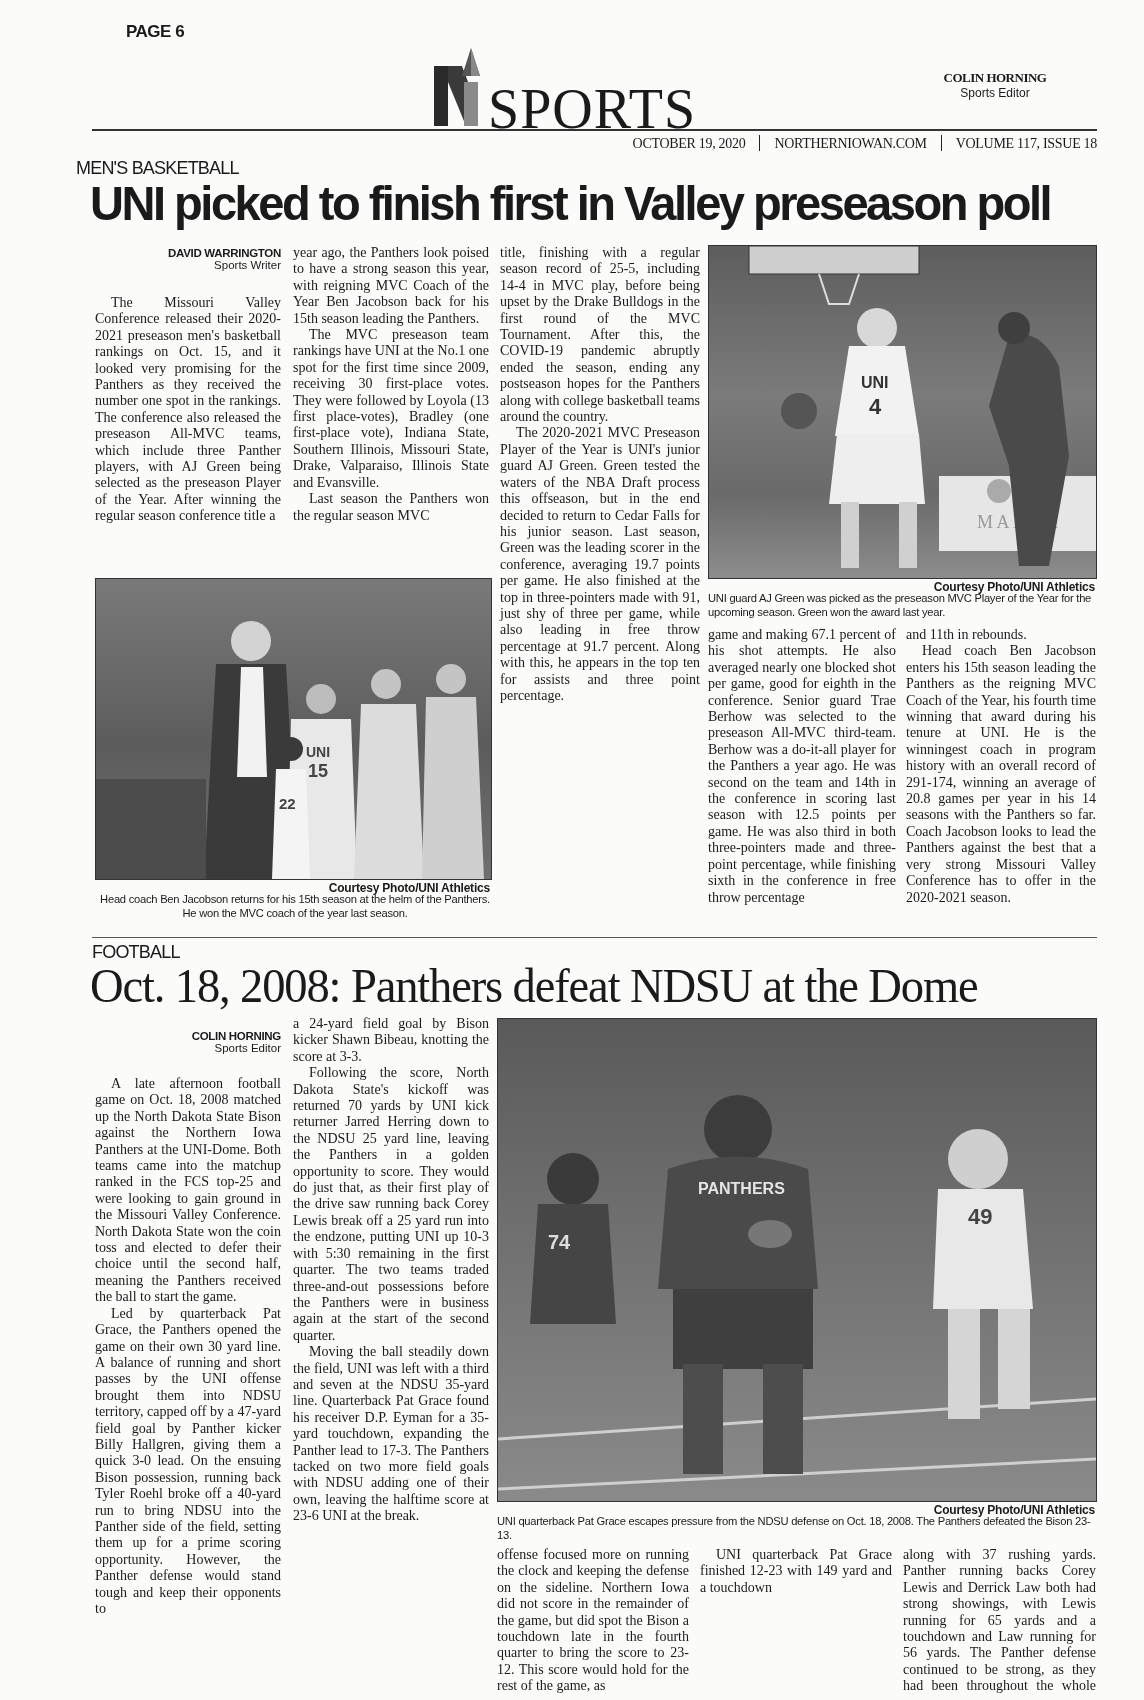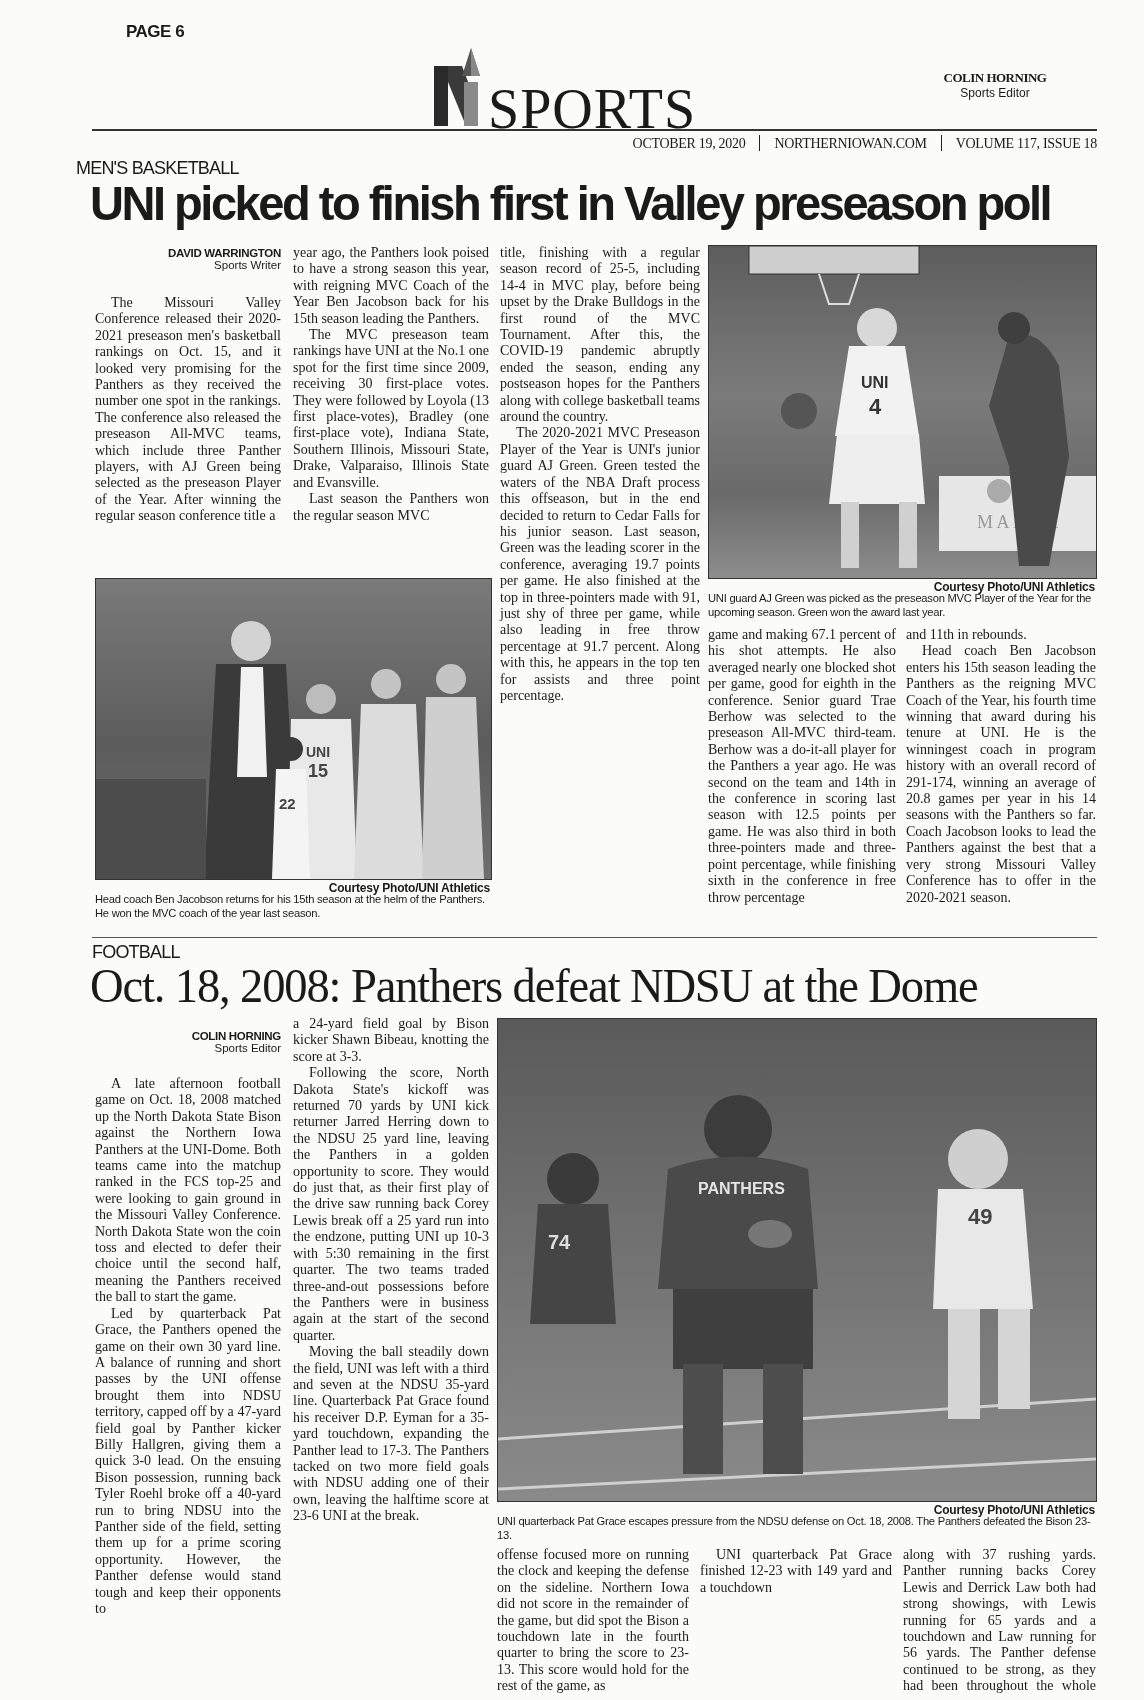--- a/index.html
+++ b/index.html
@@ -139,21 +139,21 @@
     <path d="M180 190 h30 l4 110 h-38 z" fill="#f4f4f4"></path>
     <text x="183" y="230" font-size="15" font-weight="bold" fill="#444" font-family="Liberation Sans, sans-serif">22</text>
     <circle cx="225" cy="120" r="15" fill="#bcbcbc"></circle>
     <circle cx="290" cy="105" r="15" fill="#c4c4c4"></circle>
     <circle cx="355" cy="100" r="15" fill="#c4c4c4"></circle>
     <circle cx="195" cy="170" r="12" fill="#3a3a3a"></circle>
     <rect x="0" y="200" width="110" height="100" fill="#4c4c4c"></rect>
   </svg>
 </div>
 <div class="abs credit cond" style="left:95px; top:881px; width:395px;">Courtesy Photo/UNI Athletics</div>
-<div class="abs caption sans" style="left:95px; top:893px; width:400px;">Head coach Ben Jacobson returns for his 15th season at the helm of the Panthers. He won the MVC coach of the year last season.</div>
+<div class="abs caption sans" style="left:95px; top:893px; width:400px;text-align:center;">Head coach Ben Jacobson returns for his 15th season at the helm of the Panthers. He won the MVC coach of the year last season.</div>
 
 <div class="abs mid-rule"></div>
 <div class="abs kicker fb-kicker sans">FOOTBALL</div>
 <h1 class="abs fb-head serif" style="margin:0; font-weight:normal;">Oct. 18, 2008: Panthers defeat NDSU at the Dome</h1>
 
 <div class="abs" style="left:95px; top:1030px; width:186px;">
   <div class="byline">
     <div class="nm cond">COLIN HORNING</div>
     <div class="rl sans">Sports Editor</div>
   </div>
@@ -187,21 +187,21 @@
     <path d="M440 170 h85 l10 120 h-100 z" fill="#e8e8e8"></path>
     <text x="470" y="205" font-size="22" font-weight="bold" fill="#444" font-family="Liberation Sans, sans-serif">49</text>
     <rect x="450" y="290" width="32" height="110" fill="#d5d5d5"></rect>
     <rect x="500" y="290" width="32" height="100" fill="#d5d5d5"></rect>
   </svg>
 </div>
 <div class="abs credit cond" style="left:497px; top:1503px; width:598px;">Courtesy Photo/UNI Athletics</div>
 <div class="abs caption sans" style="left:497px; top:1515px; width:600px;">UNI quarterback Pat Grace escapes pressure from the NDSU defense on Oct. 18, 2008. The Panthers defeated the Bison 23-13.</div>
 
 <div class="abs col serif" style="left:497px; top:1547px; width:192px;">
-  <p class="noind">offense focused more on running the clock and keeping the defense on the sideline. Northern Iowa did not score in the remainder of the game, but did spot the Bison a touchdown late in the fourth quarter to bring the score to 23-13. This score would hold for the rest of the game, as</p>
+  <p class="noind">offense focused more on running the clock and keeping the defense on the sideline. Northern Iowa did not score in the remainder of the game, but did spot the Bison a touchdown late in the fourth quarter to bring the score to 23-12. This score would hold for the rest of the game, as</p>
 </div>
 
 <div class="abs col serif" style="left:700px; top:1547px; width:192px;">
   <p>UNI quarterback Pat Grace finished 12-23 with 149 yard and a touchdown</p>
 </div>
 
 <div class="abs col serif" style="left:903px; top:1547px; width:193px;">
   <p class="noind">along with 37 rushing yards. Panther running backs Corey Lewis and Derrick Law both had strong showings, with Lewis running for 65 yards and a touchdown and Law running for 56 yards. The Panther defense continued to be strong, as they had been throughout the whole season.</p>
 </div>
 

